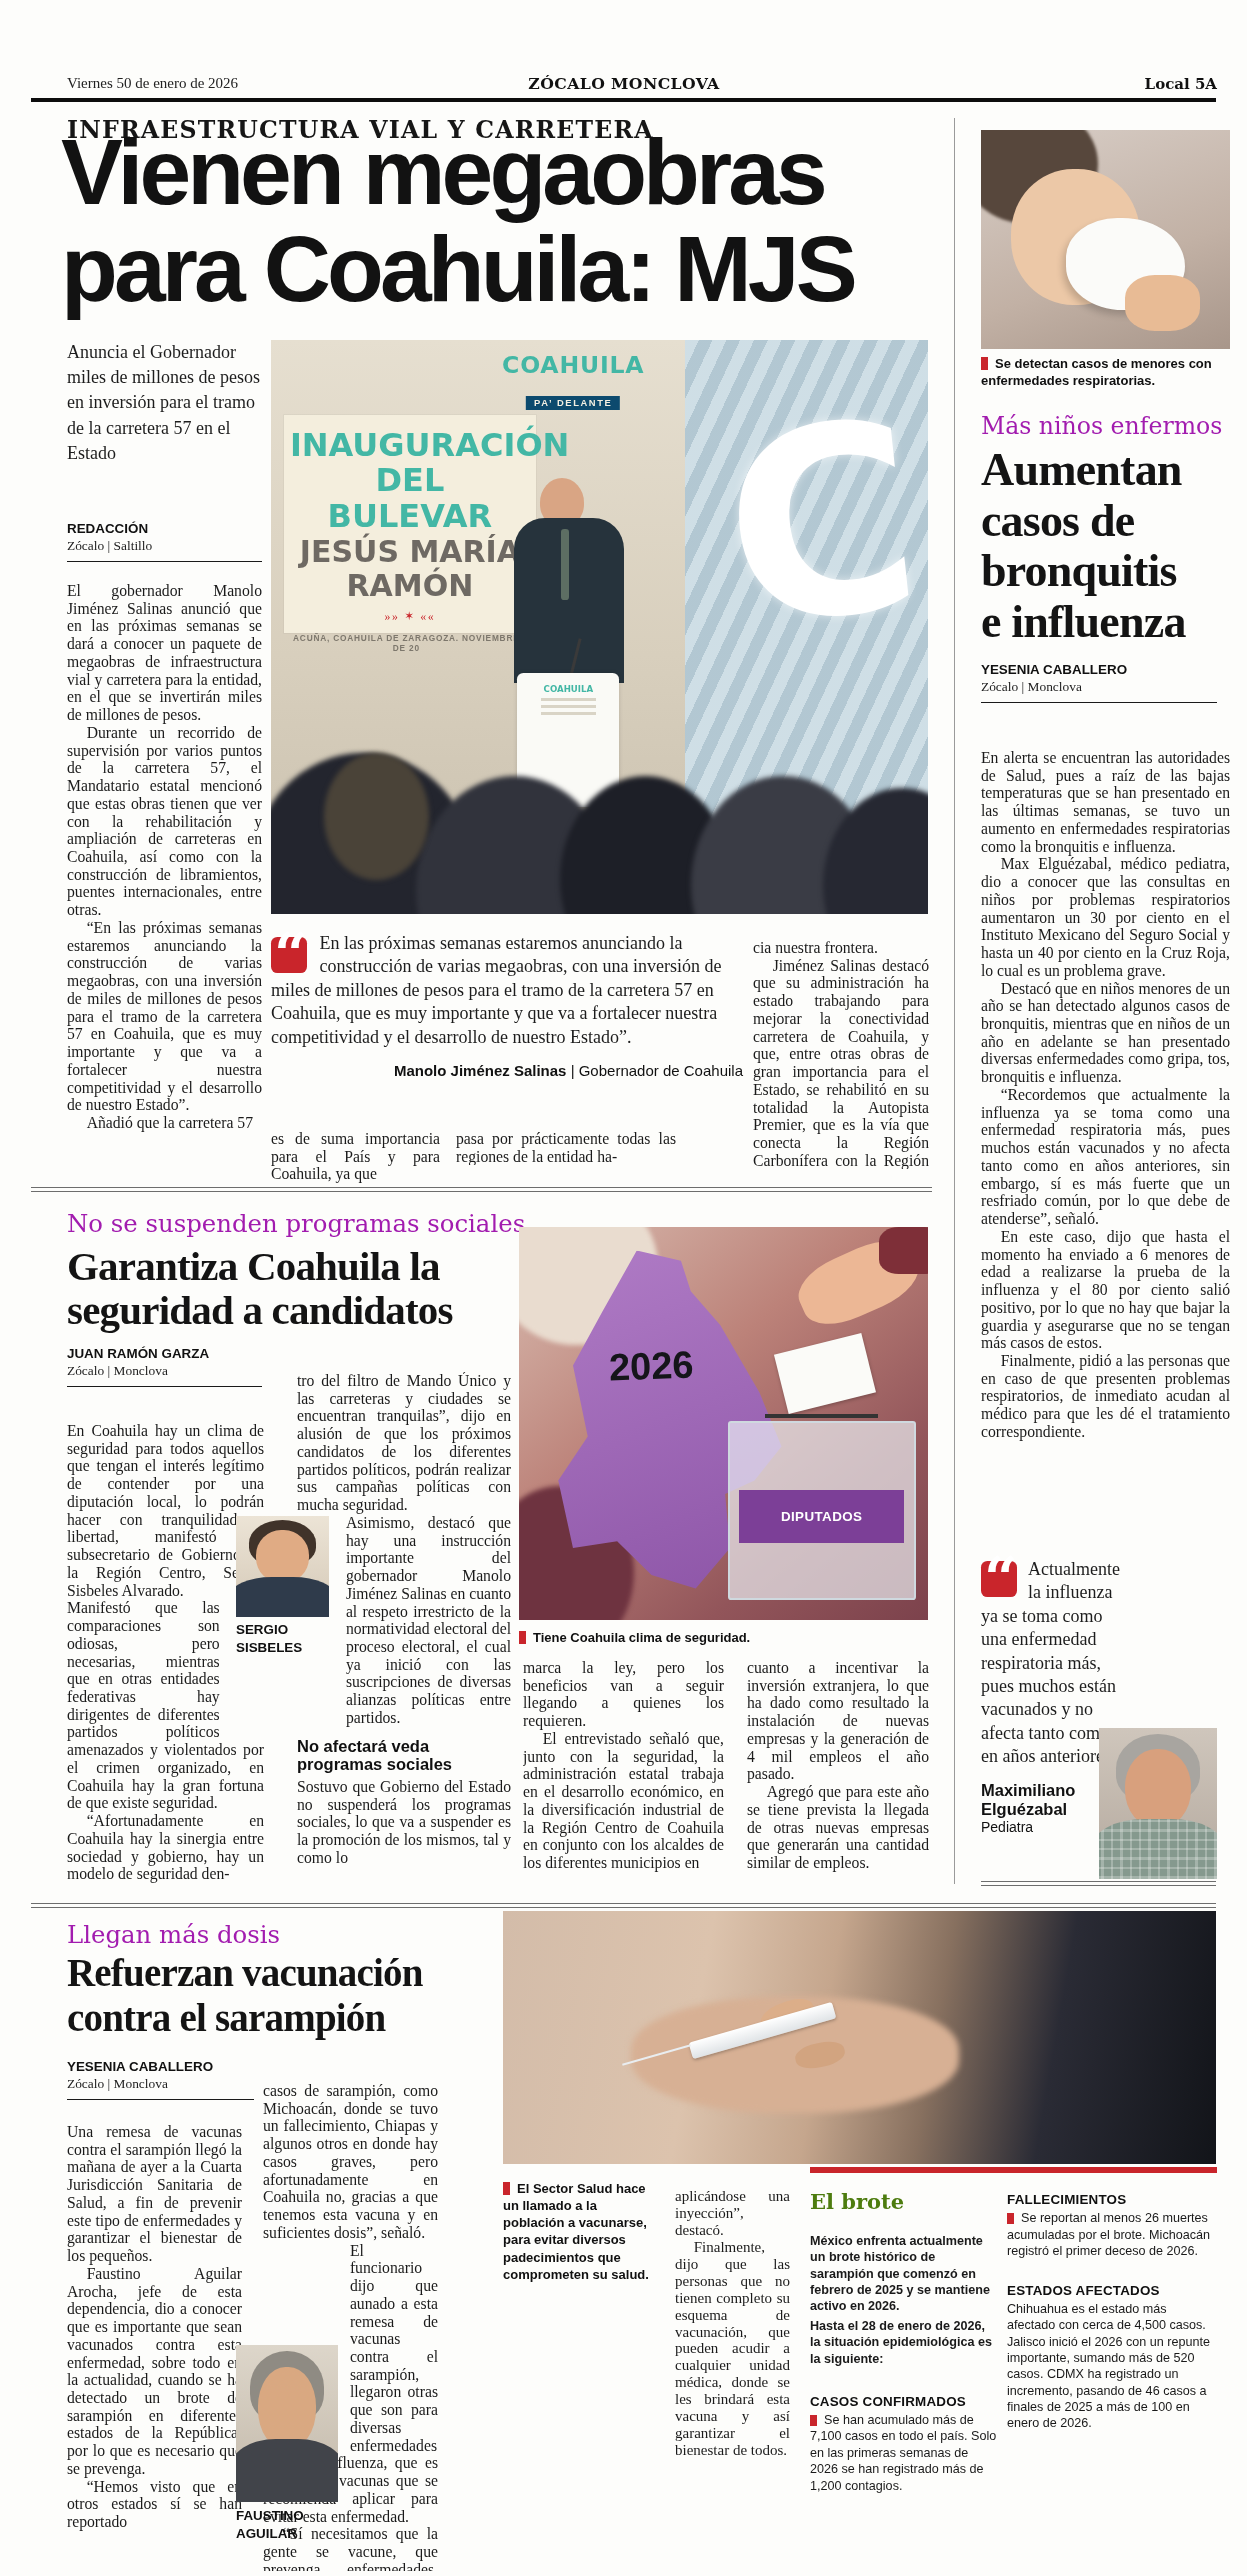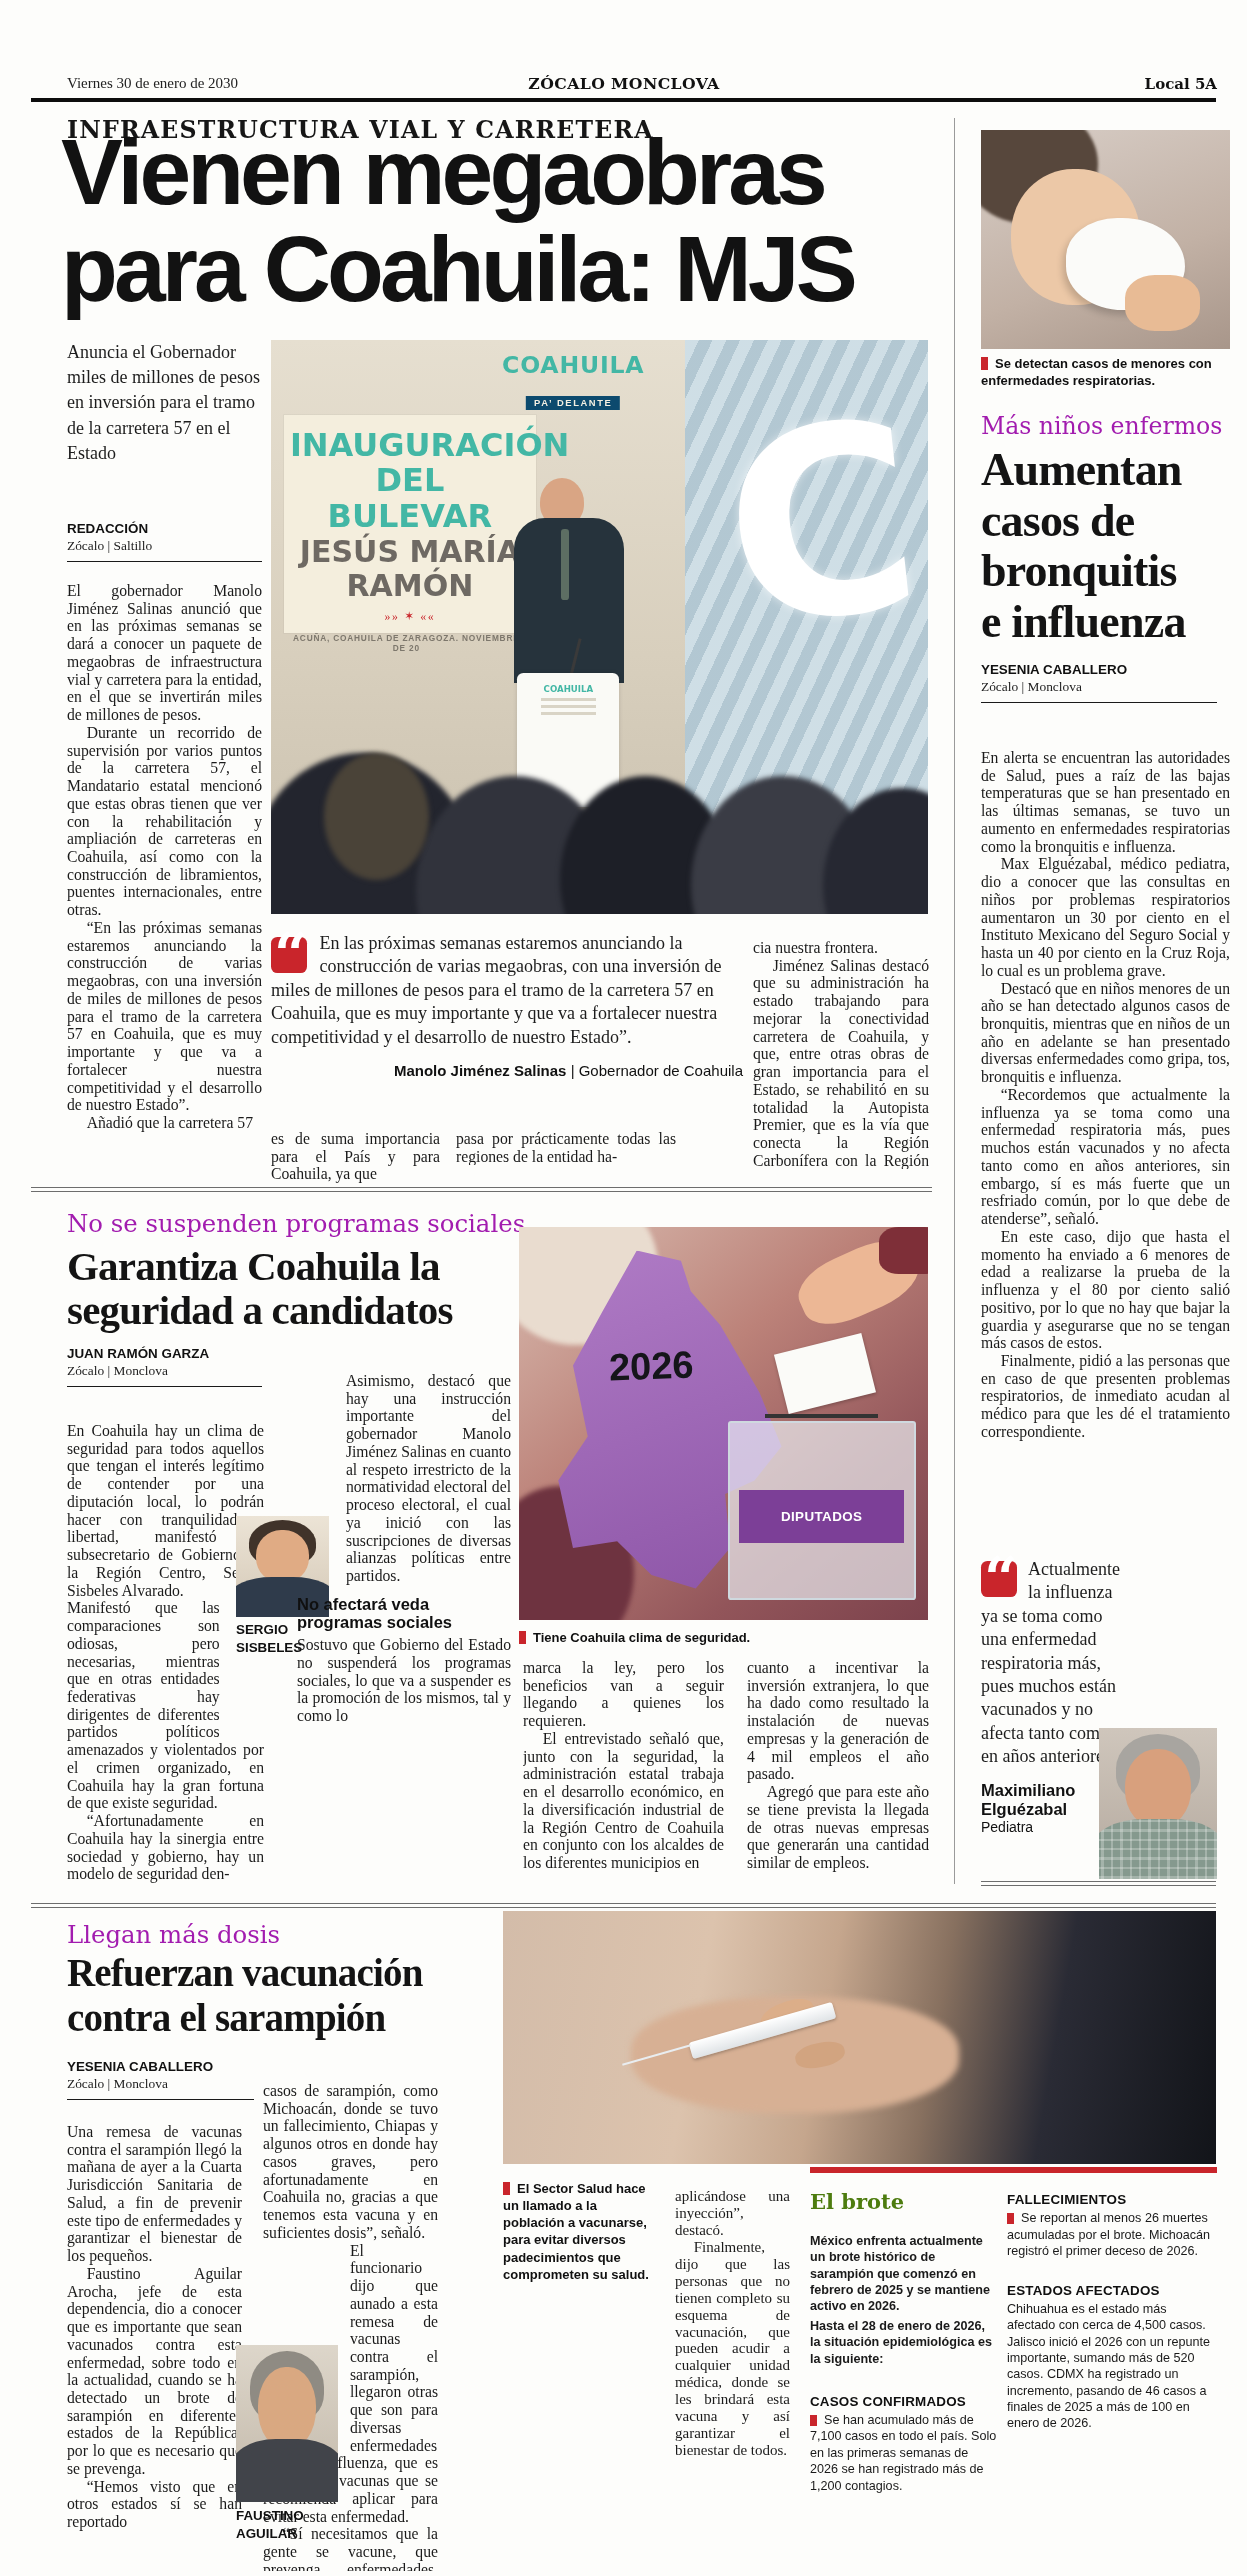--- a/index.html
+++ b/index.html
@@ -116,21 +116,21 @@
   .brote-txt{font-family:"Liberation Sans",sans-serif;font-size:12.6px;line-height:1.3;color:#1a1a1a;}
   .brote-txt b{font-weight:bold;}
   .brote-h{font-family:"Liberation Sans",sans-serif;font-weight:bold;font-size:13.4px;color:#101010;letter-spacing:0.2px;}
   .red-rule{background:#c9252b;}
 </style>
 </head>
 <body>
 
 <div id="page">
 
-  <div class="abs hdr-date serif">Viernes 30 de enero de 2030</div>
+  <div class="abs hdr-date serif">Viernes 50 de enero de 2026</div>
   <div class="abs hdr-mast">ZÓCALO MONCLOVA</div>
   <div class="abs hdr-sec">Local 5A</div>
   <div class="abs hdr-rule"></div>
 
   <div class="abs kicker-black">INFRAESTRUCTURA VIAL Y CARRETERA</div>
   <div class="abs hl-main">
     <div>Vienen megaobras</div>
     <div>para Coahuila: MJS</div>
   </div>
 
@@ -286,20 +286,21 @@
 
   <div class="portrait" style="left:236px;top:1516px;width:93px;height:101px;">
     <div class="p-bg" style="background:linear-gradient(#ece4d6,#d4c8b6);"></div>
     <div class="p-hair" style="background:#40332a;"></div>
     <div class="p-face" style="background:#e0ab84;"></div>
     <div class="p-torso" style="background:#2f3b4b;"></div>
   </div>
   <div class="abs cap" style="left:236px;top:1621px;width:94px;font-size:13.4px;">SERGIO SISBELES</div>
 
   <div class="abs body-col" style="left:297px;top:1372px;width:214px;height:528px;">
+    <p>tro del filtro de Mando Único y las carreteras y ciudades se encuentran tranquilas”, dijo en alusión de que los próximos candidatos de los diferentes partidos políticos, podrán realizar sus campañas políticas con mucha seguridad.</p>
     <div class="fl" style="width:41px;height:201px;margin:3.1px 7.9px 3.1px 0;"></div>
     <p>Asimismo, destacó que hay una instrucción importante del gobernador Manolo Jiménez Salinas en cuanto al respeto irrestricto de la normatividad electoral del proceso electoral, el cual ya inició con las suscripciones de diversas alianzas políticas entre partidos.</p>
     <div class="subhead">No afectará veda programas sociales</div>
     <p style="text-indent:0;">Sostuvo que Gobierno del Estado no suspenderá los programas sociales, lo que va a suspender es la promoción de los mismos, tal y como lo</p>
   </div>
 
   <div class="abs art" style="left:519px;top:1227px;width:409px;height:393px;">
     <div class="map-bg"></div>
     <div class="blob" style="left:-6%;top:-10%;width:40%;height:40%;background:#e9dccf;"></div>
     <div class="blob" style="left:-8%;bottom:-10%;width:36%;height:44%;background:#6e3340;"></div>

